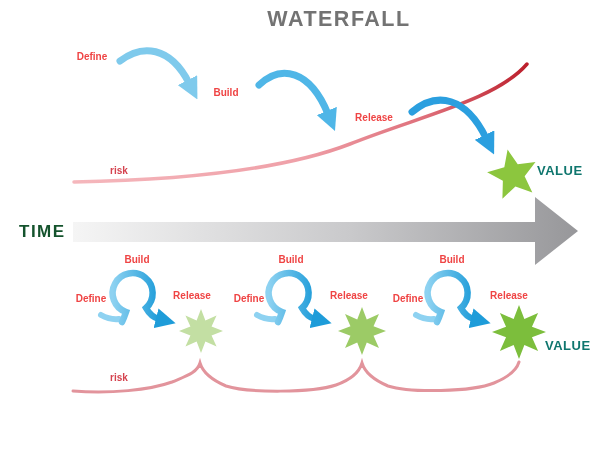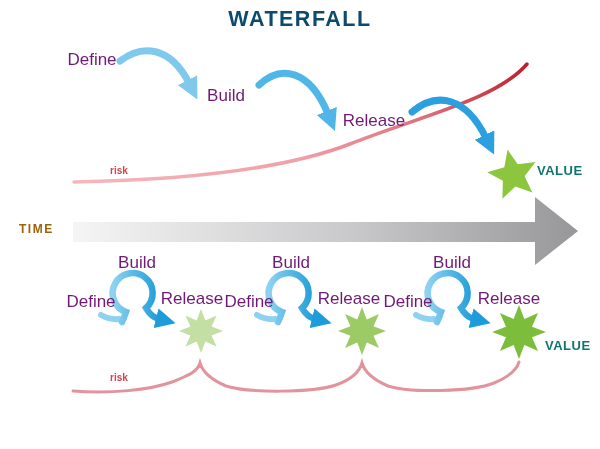--- a/index.html
+++ b/index.html
@@ -3,25 +3,25 @@
 <meta charset="utf-8">
 <style>
   html,body{margin:0;padding:0;background:#ffffff;}
   .canvas{
     position:relative;width:600px;height:449px;background:#ffffff;overflow:hidden;
     font-family:"Liberation Sans", sans-serif;
   }
   .canvas svg{position:absolute;left:0;top:0;}
   .label{position:absolute;white-space:nowrap;line-height:1.1;}
   .label.center{transform:translateX(-50%);}
-  .title{font-size:21.5px;font-weight:700;letter-spacing:1.5px;color:#0c4a6e;}
-  .step{font-size:17px;font-weight:400;color:#701a75;}
+  .title{font-size:21.5px;font-weight:700;letter-spacing:1.5px;color:#737373;margin-left:39px;}
+  .step{font-size:10px;font-weight:700;color:#ef4444;}
   .risk{font-size:10px;font-weight:700;color:#d4424e;margin-left:36px;}
   .value{font-size:13px;font-weight:700;letter-spacing:.5px;color:#0f766e;}
-  .time{font-size:12px;font-weight:700;letter-spacing:1.5px;color:#a16207;}
+  .time{font-size:17px;font-weight:700;letter-spacing:1.5px;color:#14532d;}
 </style>
 </head>
 <body>
 
 <div class="canvas">
 
   <svg width="600" height="449" viewBox="0 0 600 449">
     <defs>
       <linearGradient id="timeGrad" gradientUnits="userSpaceOnUse" x1="73" y1="0" x2="578" y2="0">
         <stop offset="0" stop-color="#f5f5f5"></stop>

